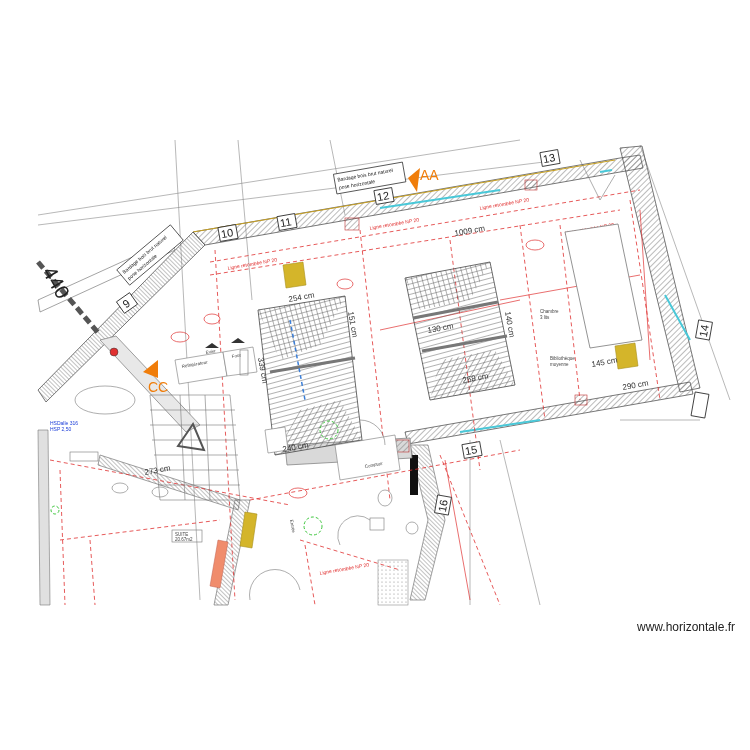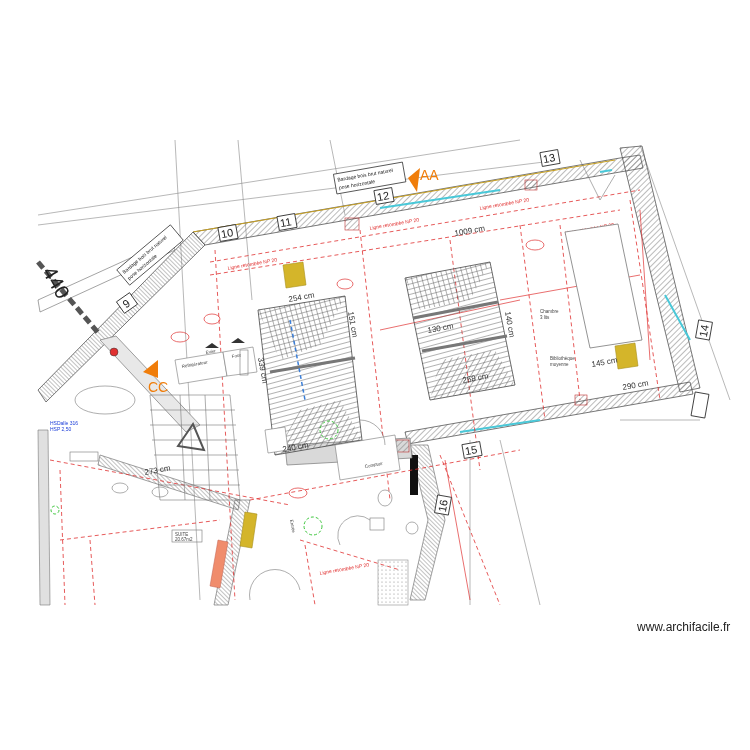--- a/index.html
+++ b/index.html
@@ -285,13 +285,13 @@
     <text x="50" y="425">HSDalle 316</text>
     <text x="50" y="431">HSP 2,50</text>
   </g>
 
   <g stroke="#777" stroke-width="0.6" fill="none">
     <path d="M360,420 A25,25 0 0 1 385,445"></path>
     <path d="M580,160 L600,200 L615,175"></path>
   </g>
 </svg>
 
-<div class="watermark">www.archifacile.fr</div>
+<div class="watermark">www.horizontale.fr</div>
 
 </body></html>

